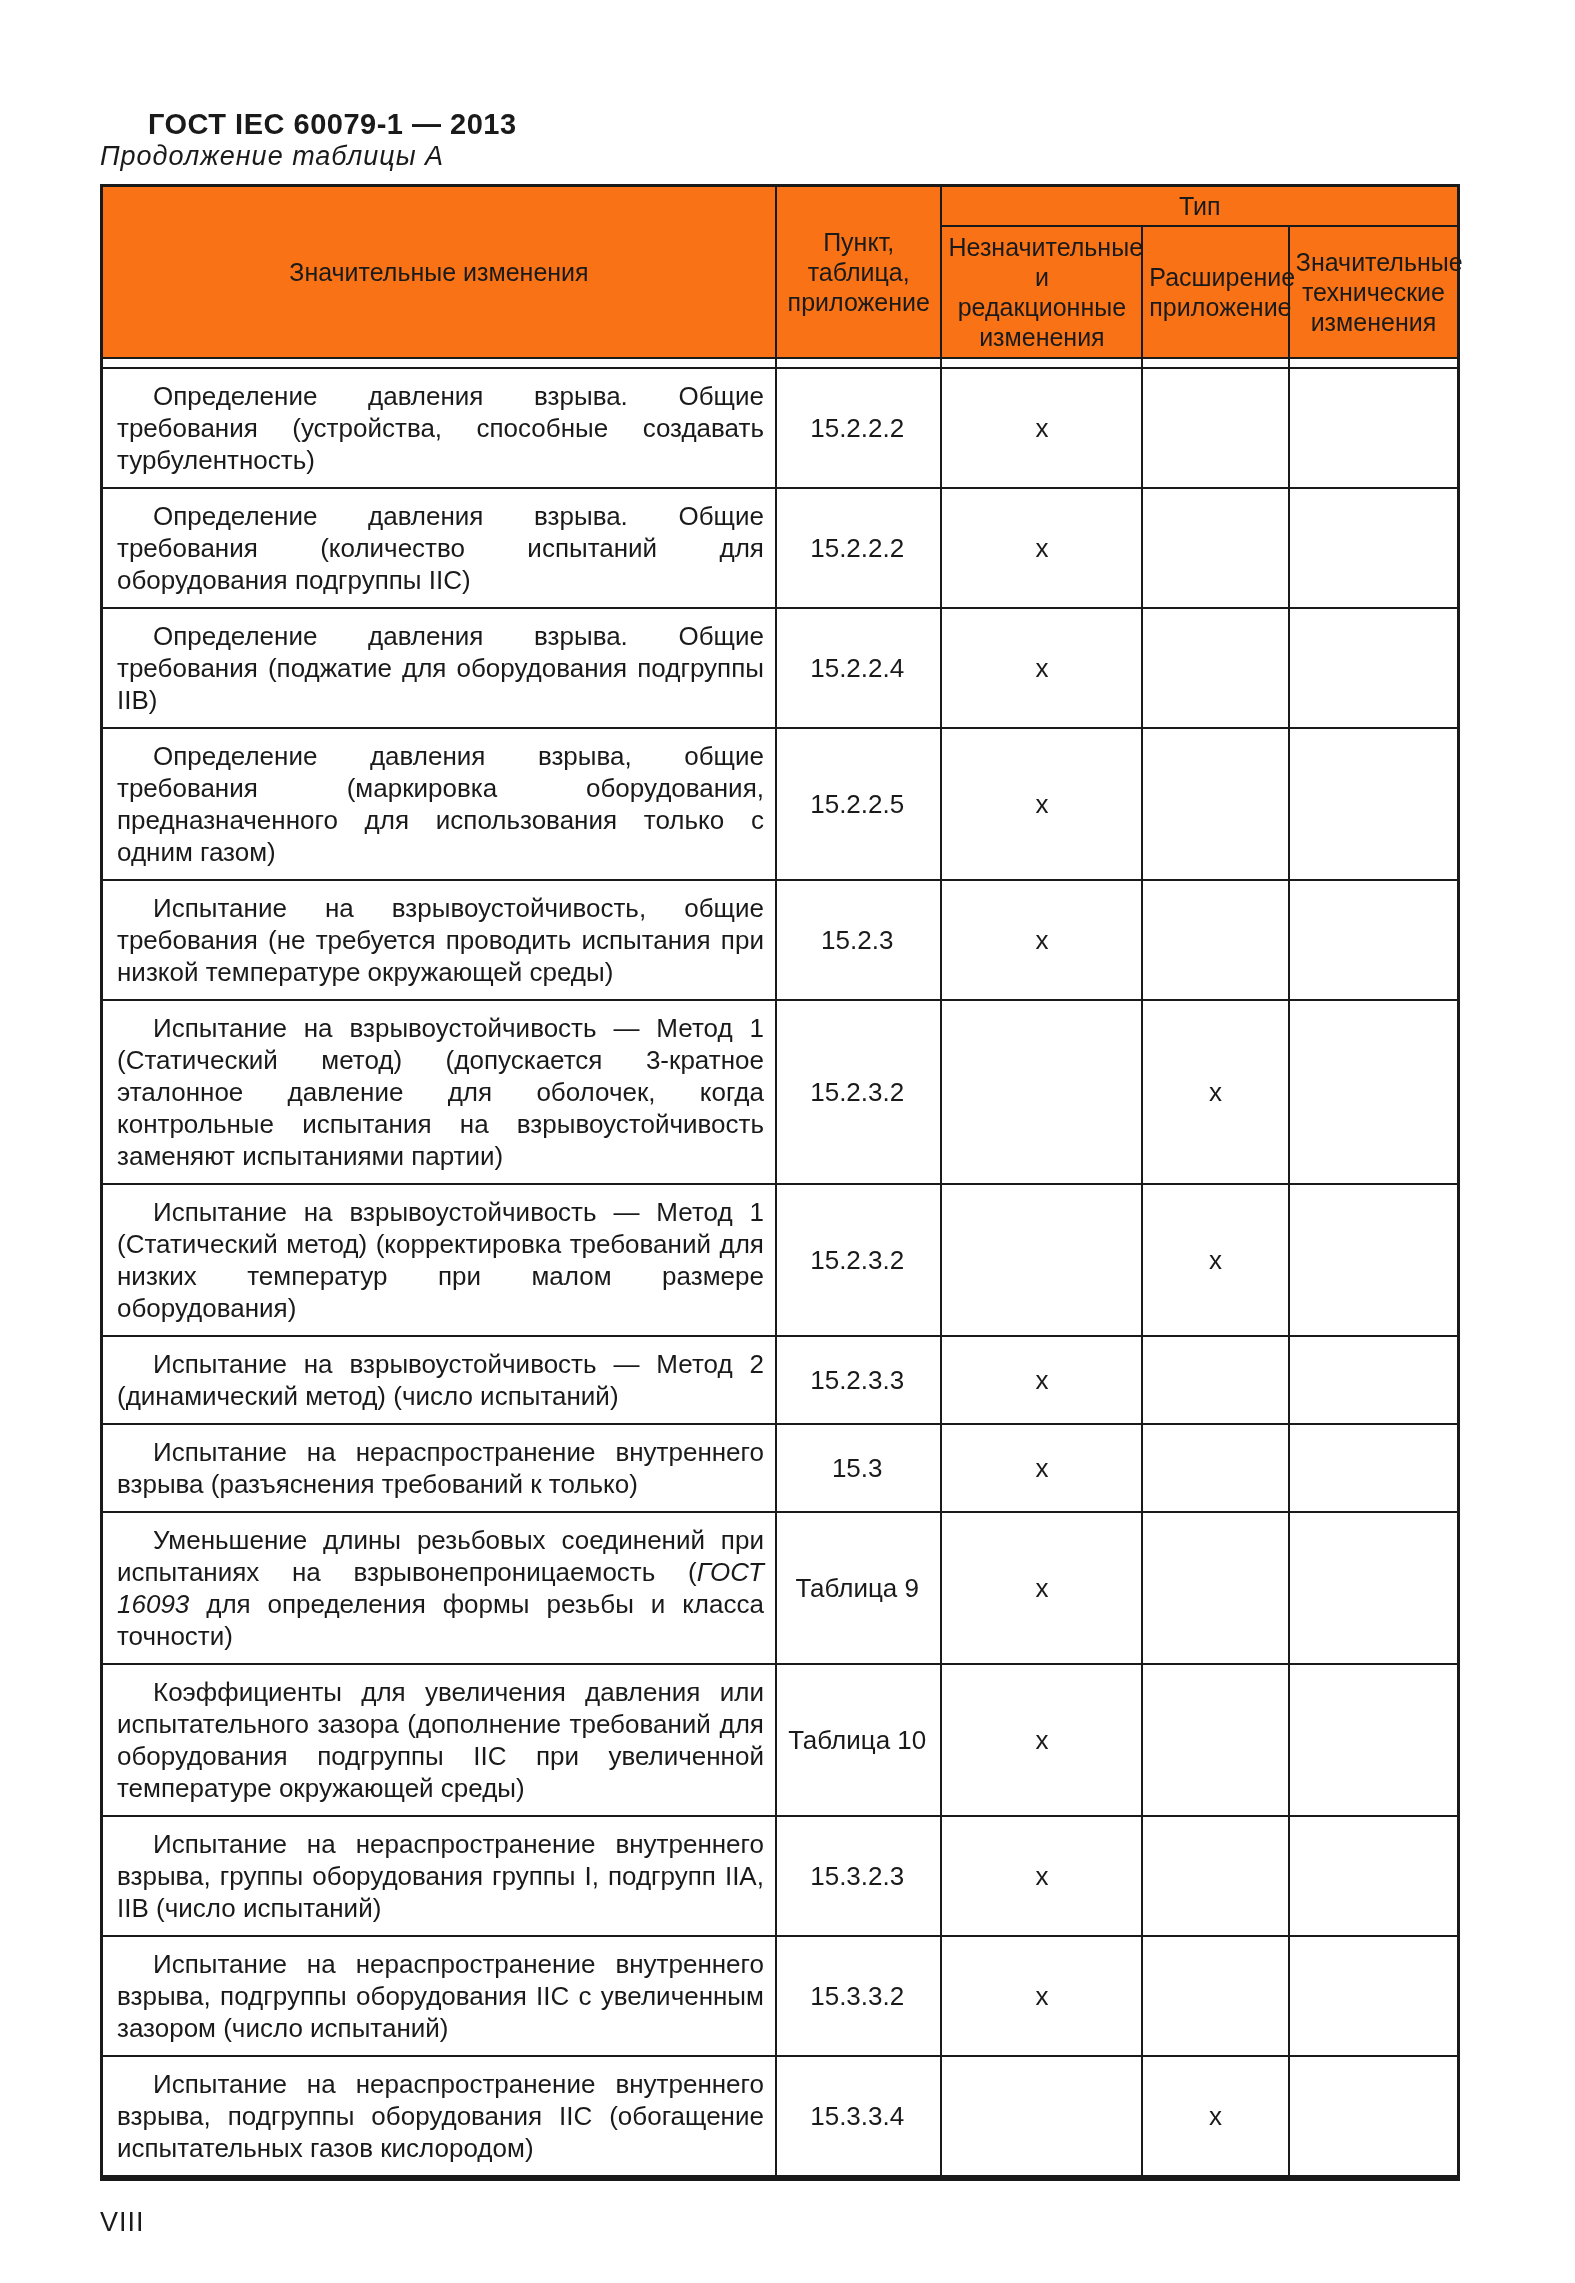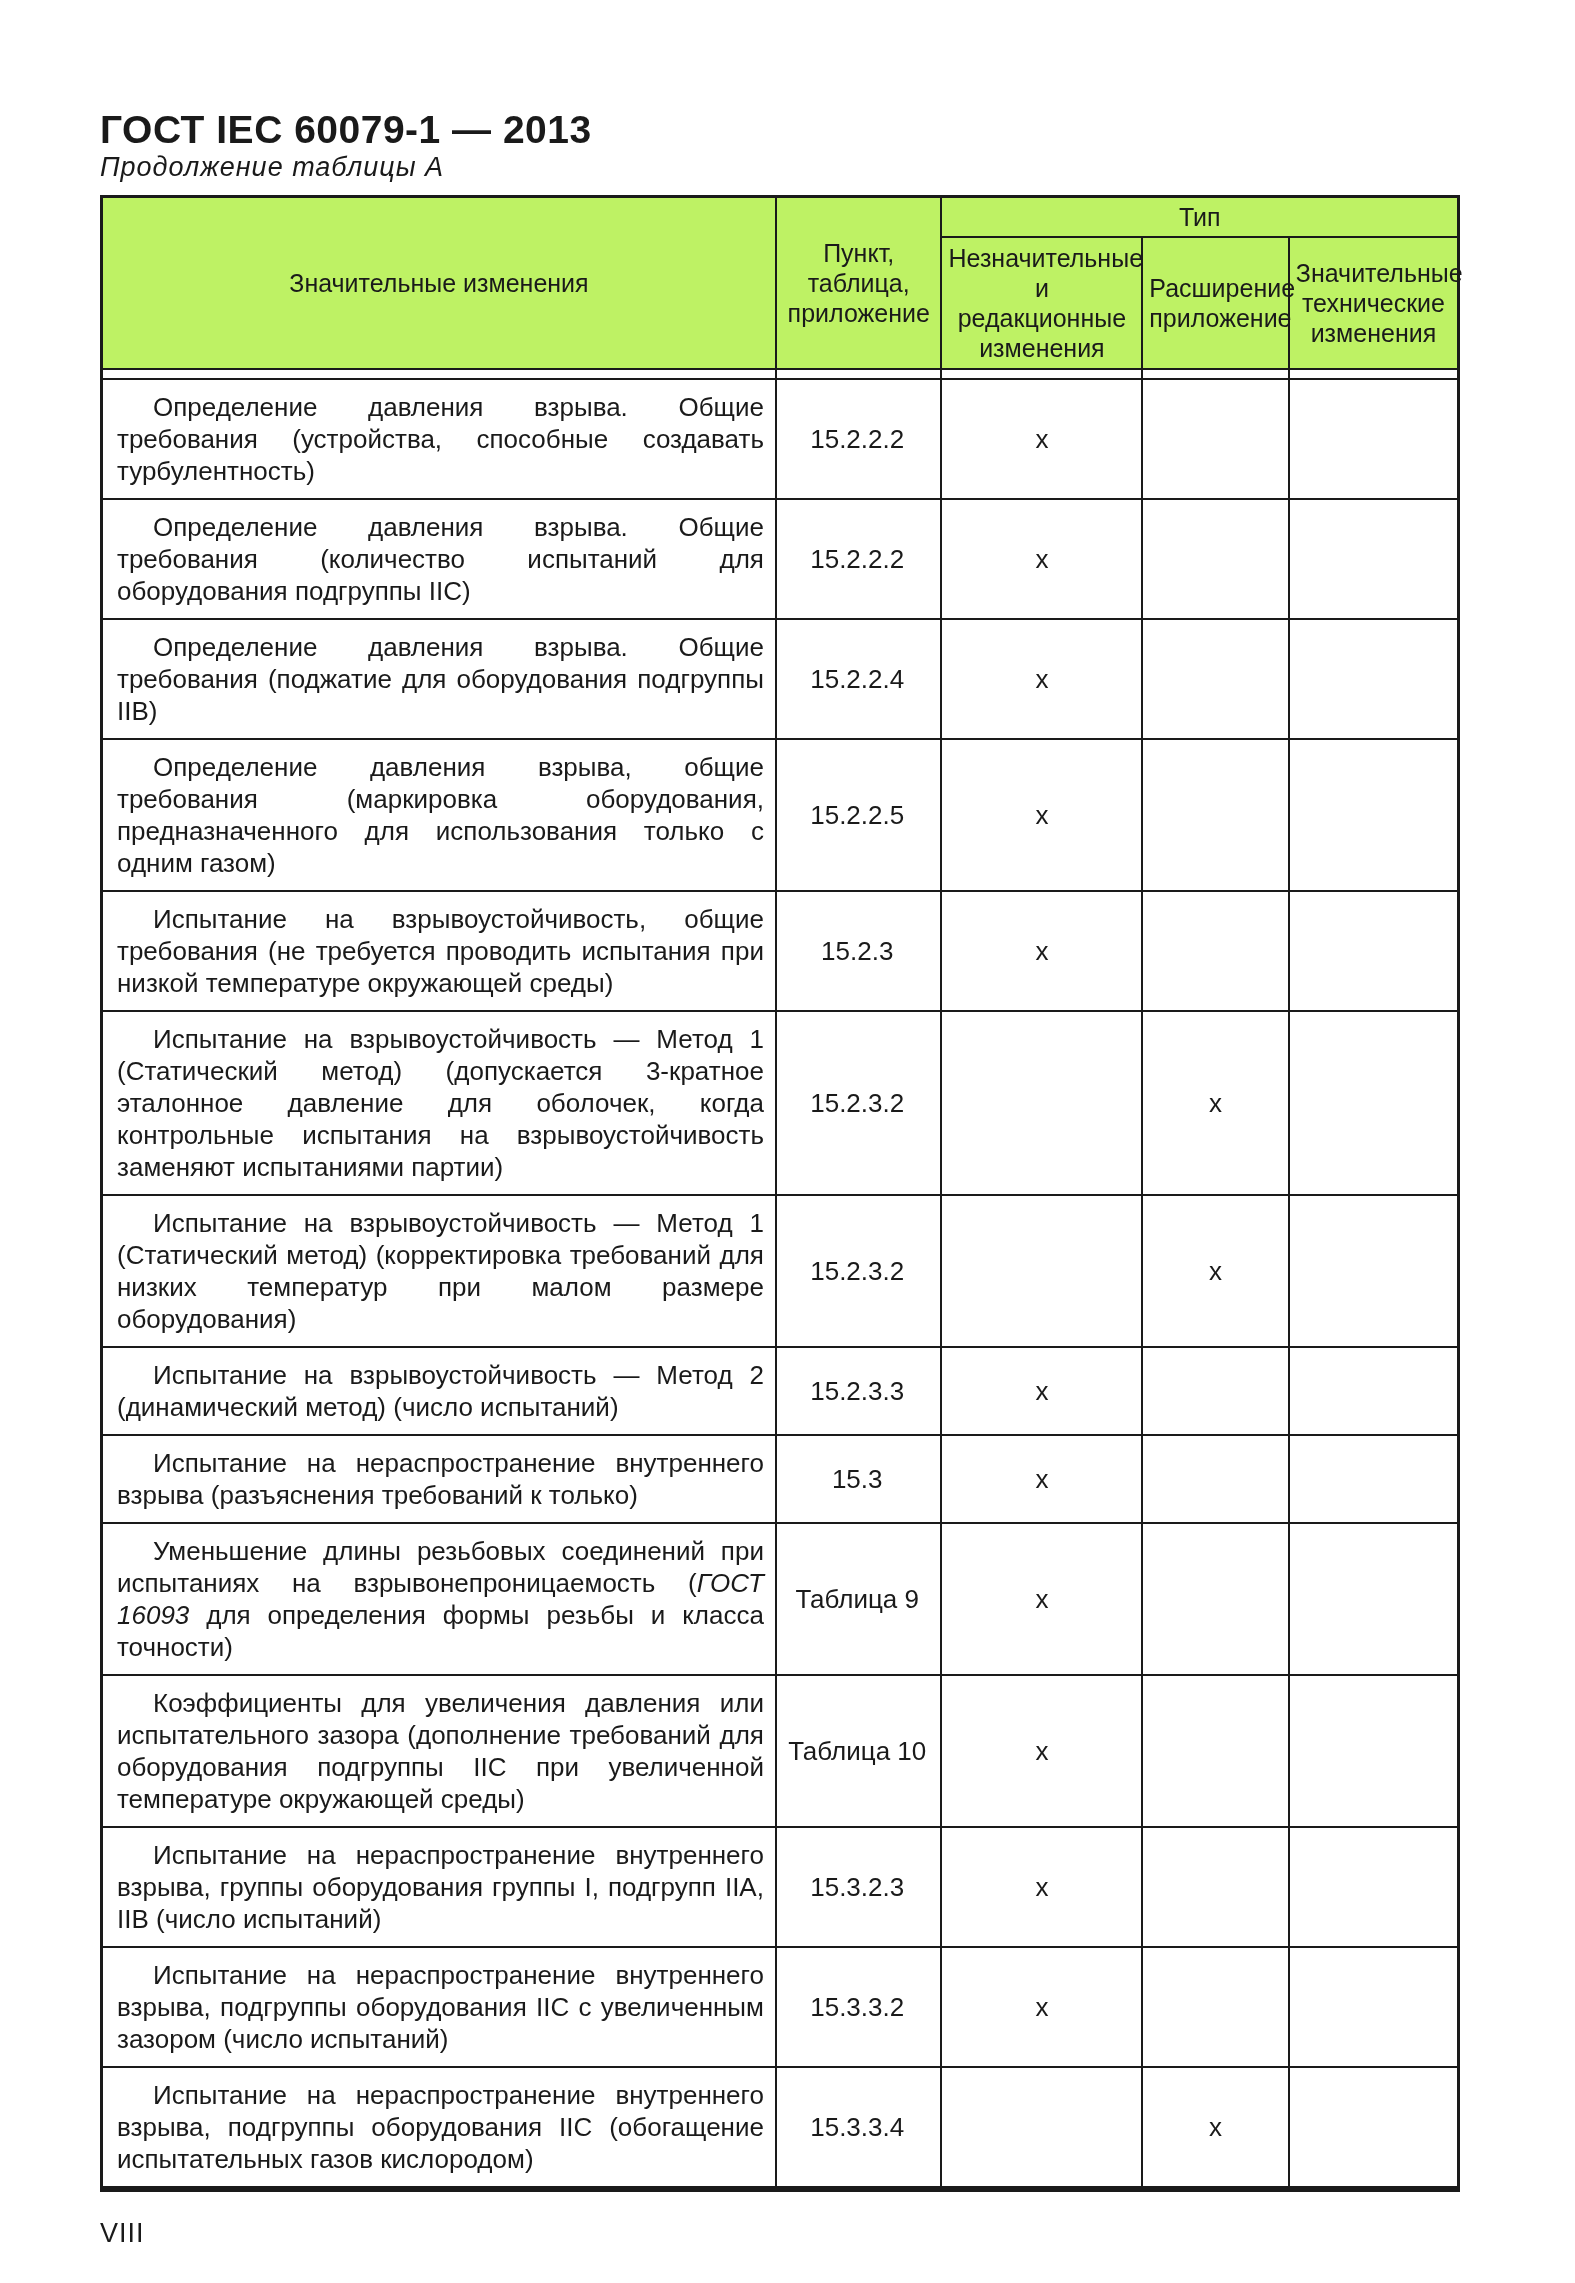--- a/index.html
+++ b/index.html
@@ -12,23 +12,24 @@
     width: 1575px;
     height: 2283px;
     background: #ffffff;
     box-sizing: border-box;
     padding: 108px 112px 0 100px;
     font-family: "Liberation Sans", sans-serif;
     color: #1a1a1a;
     overflow: hidden;
   }
   .doc-number {
-    font-size: 39px;
+    font-size: 29px;
     font-weight: bold;
     letter-spacing: 0.5px;
+    margin-left: 48px;
   }
   .table-caption {
     margin-bottom: 12px;
     font-size: 27px;
     font-style: italic;
     letter-spacing: 1px;
   }
   table.std-table {
     border-collapse: collapse;
     table-layout: fixed;
@@ -48,21 +49,21 @@
   col.c-extension   { width: 10.8%; }
   col.c-significant { width: 12.5%; }
 
   thead th {
     font-weight: normal;
     font-size: 25px;
     line-height: 30px;
     text-align: center;
     vertical-align: middle;
     padding: 5px 6px;
-    background: #bef264;
+    background: #f97316;
   }
   thead th.type-group {
     height: 40px;
     padding: 2px 6px;
   }
   thead th.col-span-head {
     height: 134px;
   }
   thead th.sub-head {
     height: 104px;

